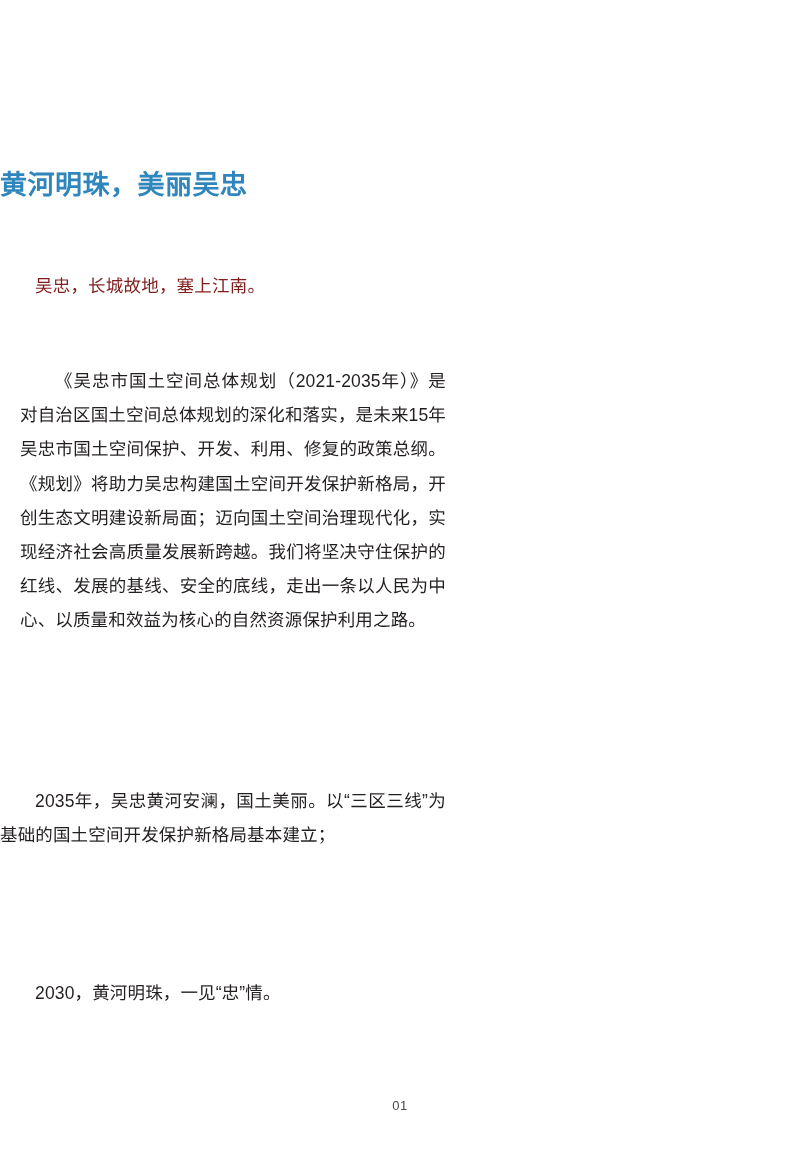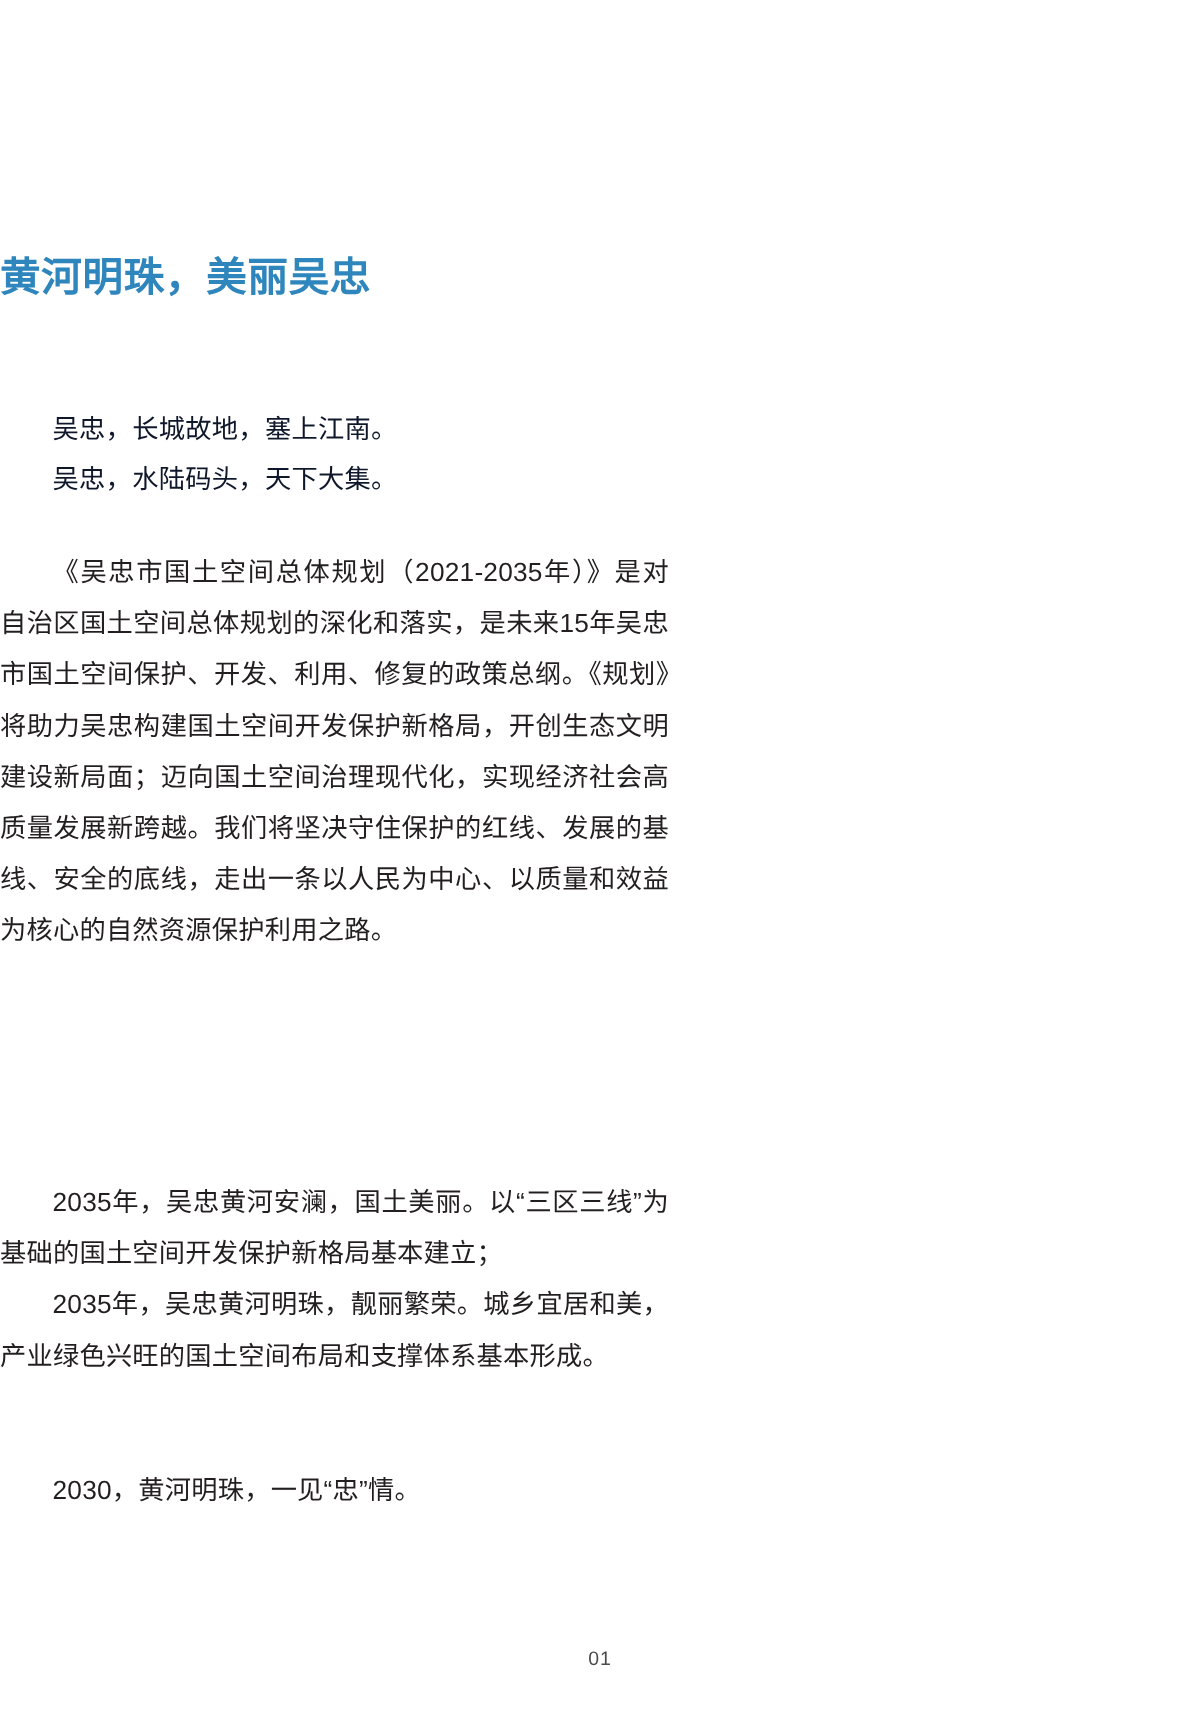--- a/index.html
+++ b/index.html
@@ -39,21 +39,21 @@
   
   .lead-block {
     position: absolute;
     left: 0;
     top: 270px;
     width: 446px;
   }
   .lead-line {
     font-size: 17.5px;
     line-height: 33px;
-    color: #0f172a;
+    color: #7f1d1d;
     text-indent: 35px;
     letter-spacing: 0.2px;
   }
 
   
   .body-block {
     position: absolute;
     left: 0;
     top: 364px;
     width: 446px;
@@ -65,20 +65,21 @@
     color: #231f20;
     text-align: justify;
     text-justify: inter-ideograph;
     text-indent: 35px;
     margin: 0;
     letter-spacing: 0.15px;
   }
 
   .para.tight {
     margin-top: 0;
+    padding-left: 20px;
   }
 
   
   .goals-block {
     position: absolute;
     left: 0;
     top: 784px;
     width: 446px;
   }
 
@@ -105,30 +106,28 @@
 </style>
 </head>
 <body>
 
 <div class="page">
 
   <h1 class="doc-title">黄河明珠，美丽吴忠</h1>
 
   <div class="lead-block">
     <div class="lead-line">吴忠，长城故地，塞上江南。</div>
-    <div class="lead-line">吴忠，水陆码头，天下大集。</div>
   </div>
 
   <div class="body-block">
     <p class="para tight">《吴忠市国土空间总体规划（2021-2035年）》是对自治区国土空间总体规划的深化和落实，是未来15年吴忠市国土空间保护、开发、利用、修复的政策总纲。《规划》将助力吴忠构建国土空间开发保护新格局，开创生态文明建设新局面；迈向国土空间治理现代化，实现经济社会高质量发展新跨越。我们将坚决守住保护的红线、发展的基线、安全的底线，走出一条以人民为中心、以质量和效益为核心的自然资源保护利用之路。</p>
   </div>
 
   <div class="goals-block">
     <p class="para">2035年，吴忠黄河安澜，国土美丽。以“三区三线”为基础的国土空间开发保护新格局基本建立；</p>
-    <p class="para tight">2035年，吴忠黄河明珠，靓丽繁荣。城乡宜居和美，产业绿色兴旺的国土空间布局和支撑体系基本形成。</p>
   </div>
 
   <div class="closing-block">
     <p class="para">2030，黄河明珠，一见“忠”情。</p>
   </div>
 
   <div class="page-number">01</div>
 
 </div>
 

